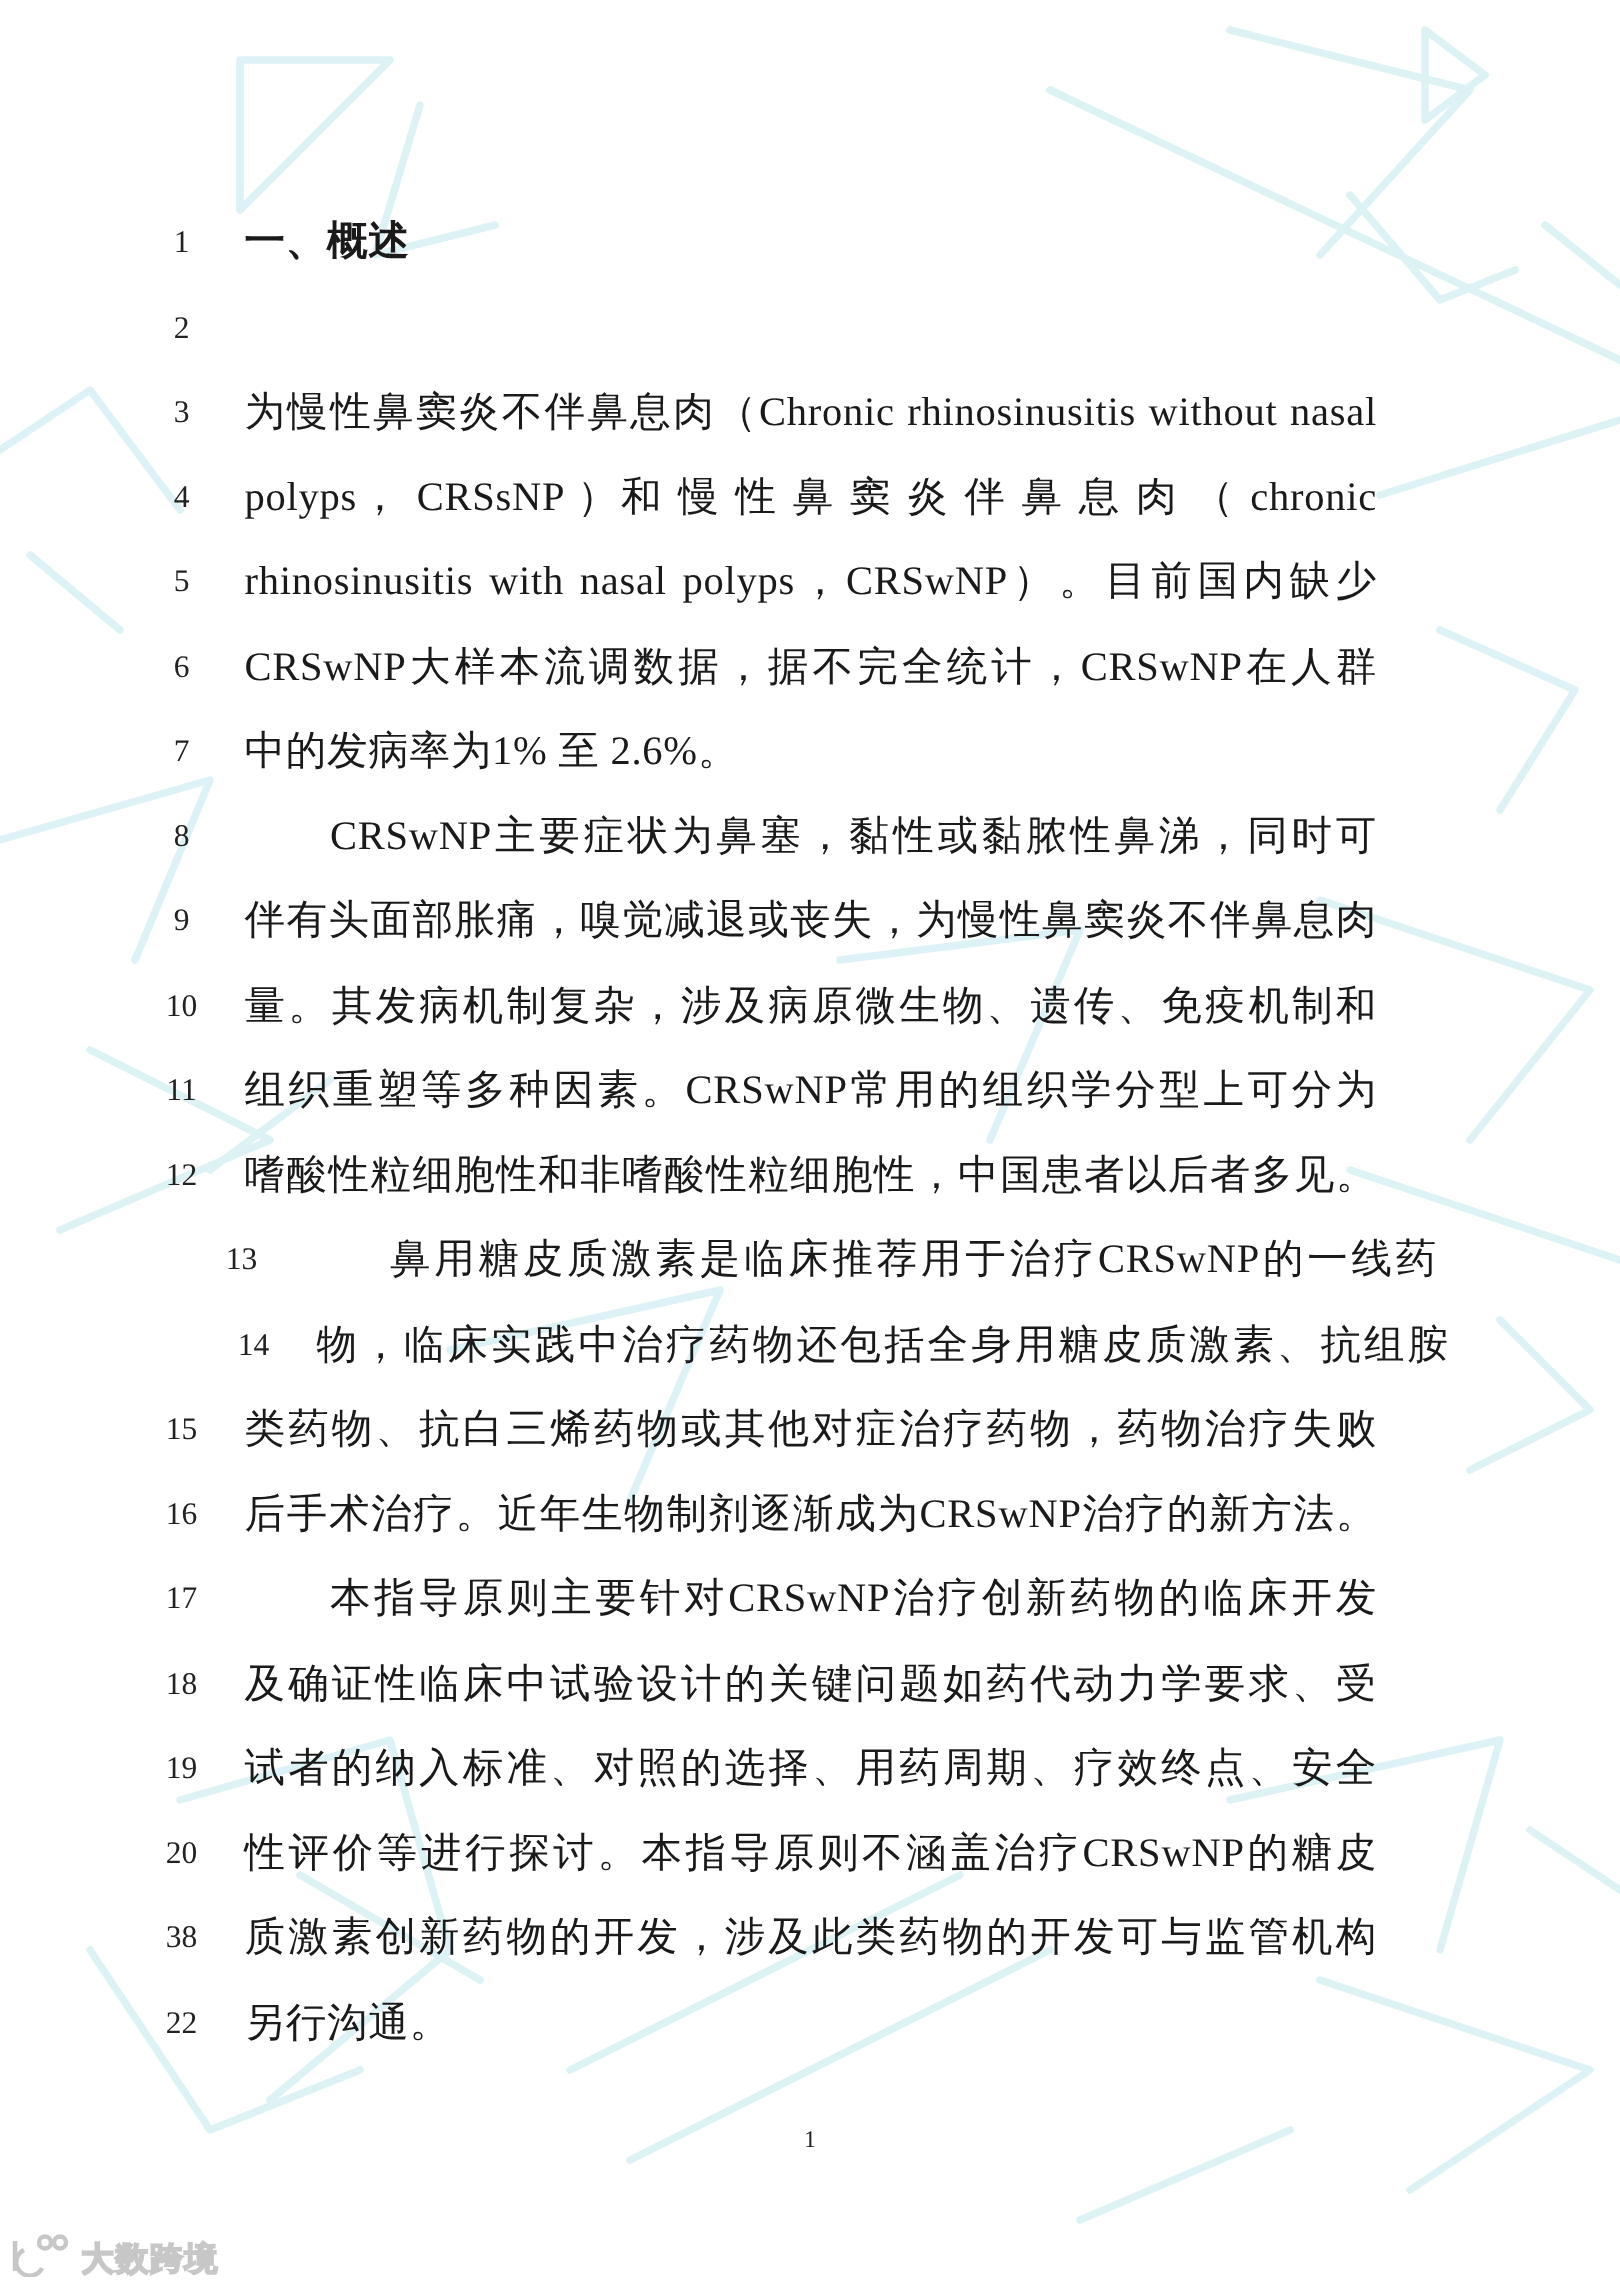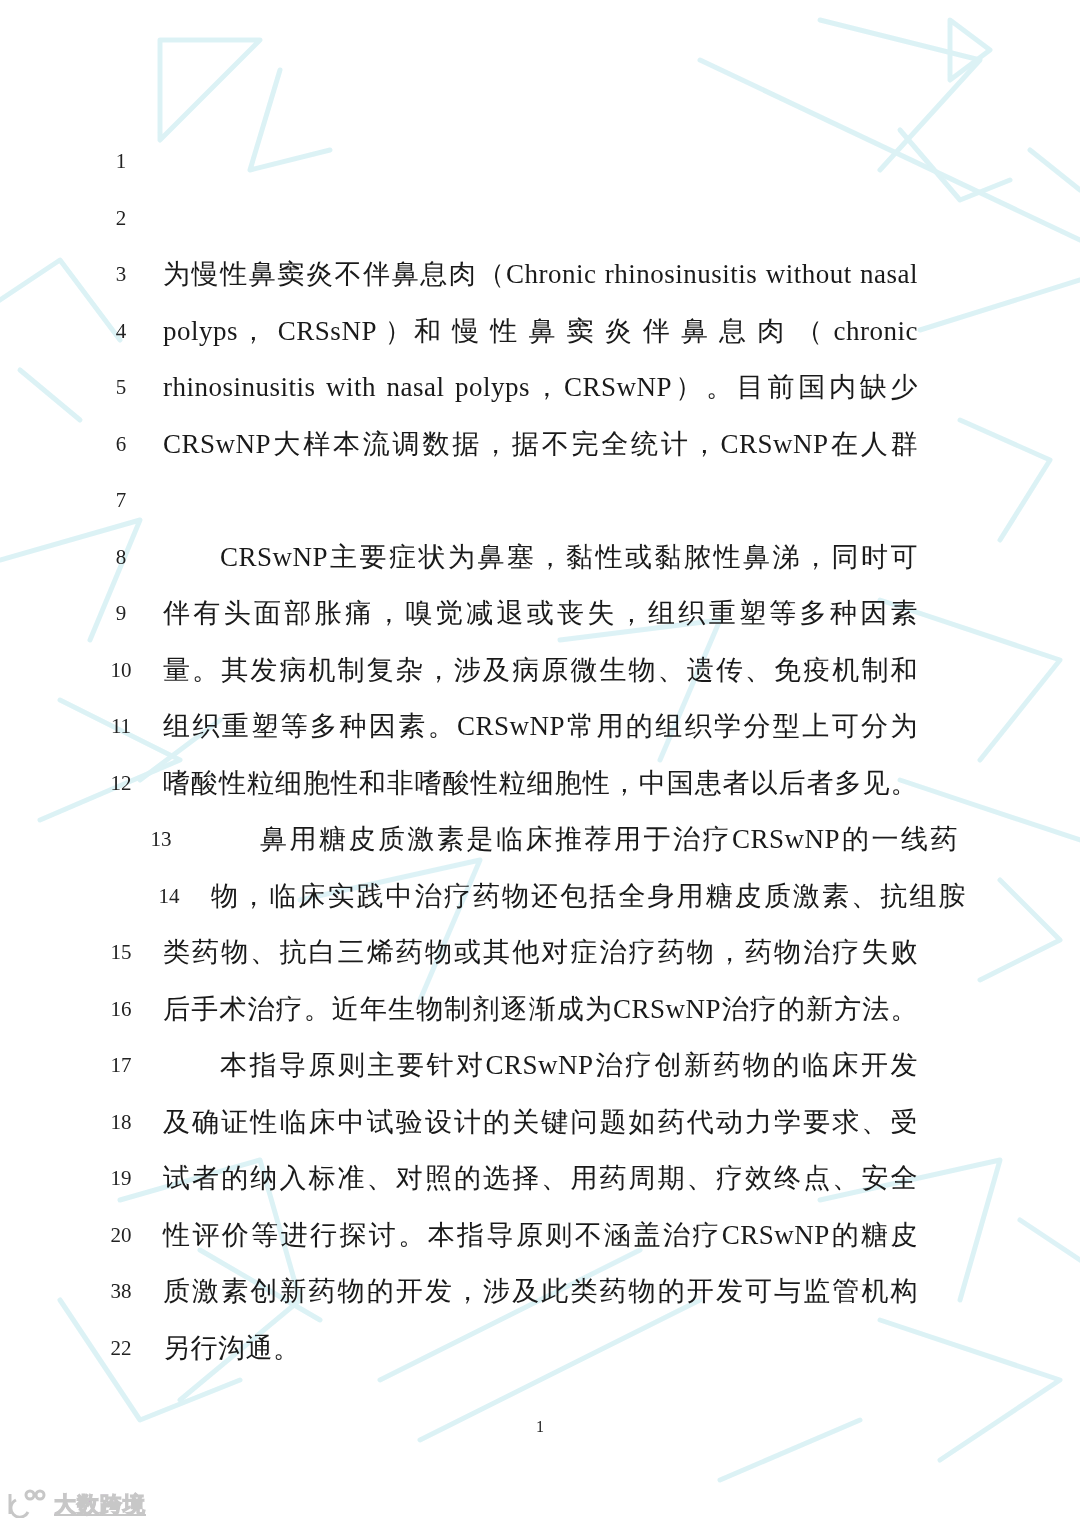--- a/index.html
+++ b/index.html
@@ -34,21 +34,21 @@
   .page-number {
     position: absolute; left: 520px; top: 1418px; width: 40px; text-align: center;
     font-size: 16px; color: #222;
   }
   .logo {
     position: absolute; left: 6px; top: 1488px; display: flex; align-items: center; gap: 6px;
     opacity: 0.55;
   }
   .logo-text {
     font-family: "DejaVu Sans", sans-serif; font-size: 22px; font-weight: bold;
-    color: #a21caf; -webkit-text-stroke: 1.2px #9a9a9a; letter-spacing: 1px; text-decoration: underline;
+    color: #a21caf; -webkit-text-stroke: 1.2px #9a9a9a; letter-spacing: 1px;
   }
 </style>
 </head>
 <body>
 
 <div class="watermark-layer">
   <svg width="1080" height="1527" viewBox="0 0 1080 1527" xmlns="http://www.w3.org/2000/svg">
     <g fill="none" stroke="#d9f1f5" stroke-width="5" stroke-linecap="round" stroke-linejoin="round" opacity="0.9">
 
       <path d="M160 40 L260 40 L160 140 Z"></path>
@@ -84,20 +84,21 @@
       <path d="M1020 1220 L1080 1260"></path>
       <path d="M720 1480 L860 1420"></path>
     </g>
   </svg>
 </div>
 
 <div class="page">
   <div id="lines">
       <div class="line" style="top: 141px;">
         <span class="line-no">1</span>
+        <span class="line-text heading">一、概述</span>
       </div>
       <div class="line" style="top: 197.5px;">
         <span class="line-no">2</span>
       </div>
       <div class="line" style="top: 254px;">
         <span class="line-no">3</span>
         <span class="line-text">为慢性鼻窦炎不伴鼻息肉（Chronic rhinosinusitis without nasal</span>
       </div>
       <div class="line" style="top: 310.5px;">
         <span class="line-no">4</span>
@@ -106,28 +107,29 @@
       <div class="line" style="top: 367px;">
         <span class="line-no">5</span>
         <span class="line-text">rhinosinusitis with nasal polyps，CRSwNP）。目前国内缺少</span>
       </div>
       <div class="line" style="top: 423.5px;">
         <span class="line-no">6</span>
         <span class="line-text">CRSwNP大样本流调数据，据不完全统计，CRSwNP在人群</span>
       </div>
       <div class="line" style="top: 480px;">
         <span class="line-no">7</span>
+        <span class="line-text last">中的发病率为1% 至 2.6%。</span>
       </div>
       <div class="line" style="top: 536.5px;">
         <span class="line-no">8</span>
         <span class="line-text indent">CRSwNP主要症状为鼻塞，黏性或黏脓性鼻涕，同时可</span>
       </div>
       <div class="line" style="top: 593px;">
         <span class="line-no">9</span>
-        <span class="line-text">伴有头面部胀痛，嗅觉减退或丧失，组织重塑等多种因素</span>
+        <span class="line-text">伴有头面部胀痛，嗅觉减退或丧失，为慢性鼻窦炎不伴鼻息肉</span>
       </div>
       <div class="line" style="top: 649.5px;">
         <span class="line-no">10</span>
         <span class="line-text">量。其发病机制复杂，涉及病原微生物、遗传、免疫机制和</span>
       </div>
       <div class="line" style="top: 706px; padding-left: 35px;">
         <span class="line-no">11</span>
         <span class="line-text">组织重塑等多种因素。CRSwNP常用的组织学分型上可分为</span>
       </div>
       <div class="line" style="top: 762.5px;">

